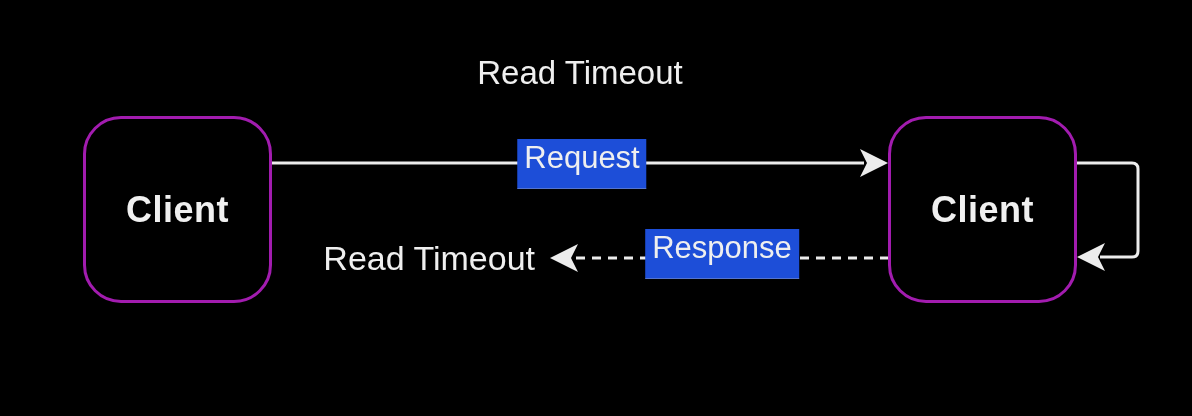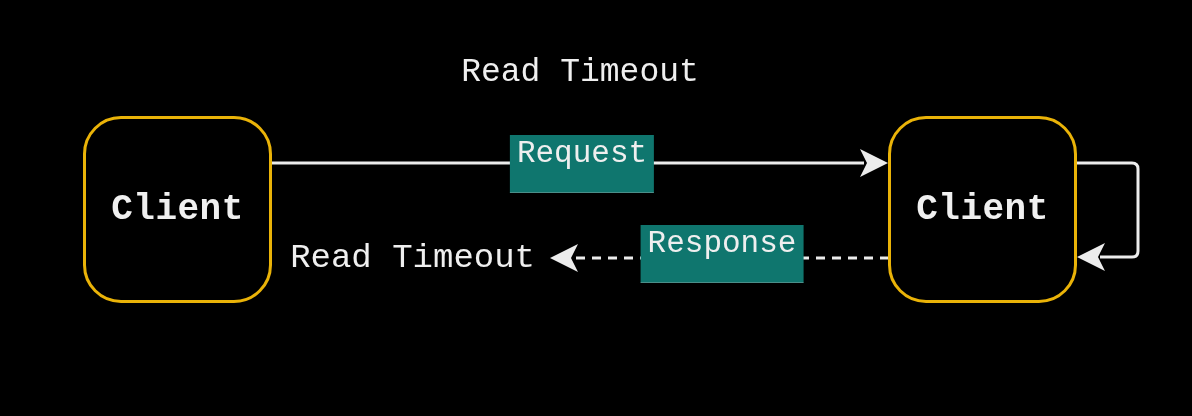--- a/index.html
+++ b/index.html
@@ -2,21 +2,21 @@
 <html><head>
 <meta charset="utf-8">
 <style>
   html, body { margin: 0; padding: 0; background: #000; }
   .canvas {
     position: relative;
     width: 1192px;
     height: 310px;
     background: #000000;
     overflow: hidden;
-    font-family: Liberation Mono, monospace;
+    font-family: Liberation Sans, sans-serif;
   }
   .svg-layer {
     position: absolute;
     left: 0; top: 0;
     width: 1192px; height: 416px;
   }
   .diagram-title {
     position: absolute;
     left: 330px; top: 53px;
     width: 500px;
@@ -26,42 +26,42 @@
     color: #efefef;
     white-space: nowrap;
   }
   .node {
     position: absolute;
     top: 116px;
     width: 189px;
     height: 187px;
     box-sizing: border-box;
     background: #000000;
-    border: 3px solid #eab308;
+    border: 3px solid #a21caf;
     border-radius: 38px;
     display: flex;
     align-items: center;
     justify-content: center;
   }
   .node-client { left: 83px; }
   .node-server { left: 888px; }
   .node-label {
     font-size: 36px;
     font-weight: bold;
     color: #f0f0f0;
     letter-spacing: 0.5px;
   }
   .edge-label {
     position: absolute;
     transform: translate(-50%, -50%);
-    background: #0f766e;
+    background: #1d4ed8;
     color: #efefef;
     font-size: 31px;
     line-height: 36px;
-    padding: 1px 7px 20px 7px;
+    padding: 1px 7px 12px 7px;
     white-space: nowrap;
     border-bottom: 1px solid rgba(190,190,190,0.35);
   }
   .edge-label-request { left: 582px; top: 164px; }
   .edge-label-response { left: 722px; top: 254px; }
   .timeout-annotation {
     position: absolute;
     top: 238px;
     right: 657px;
     font-size: 34px;

